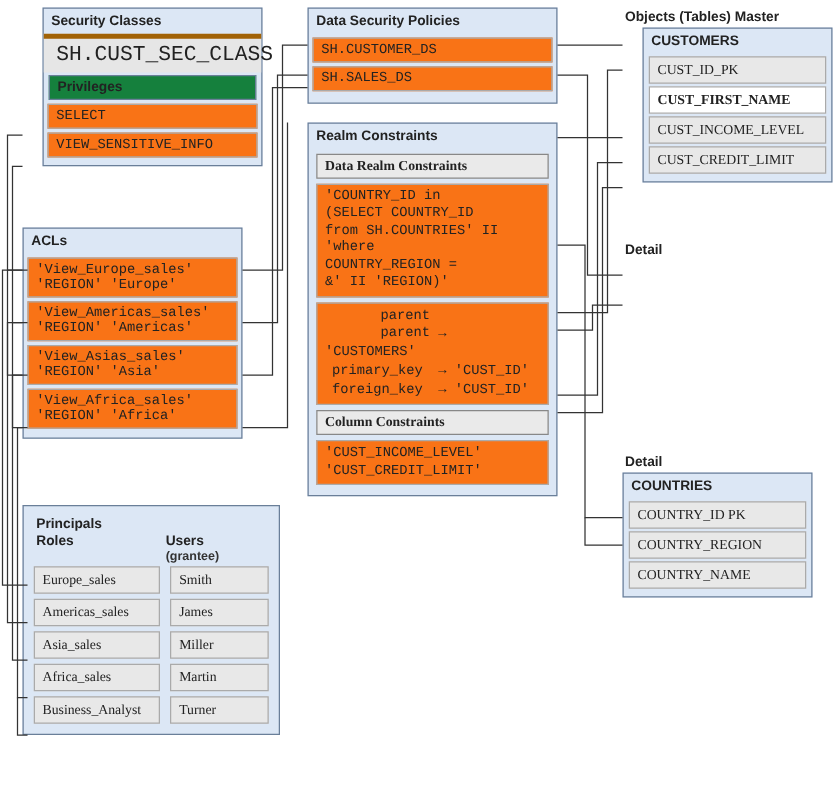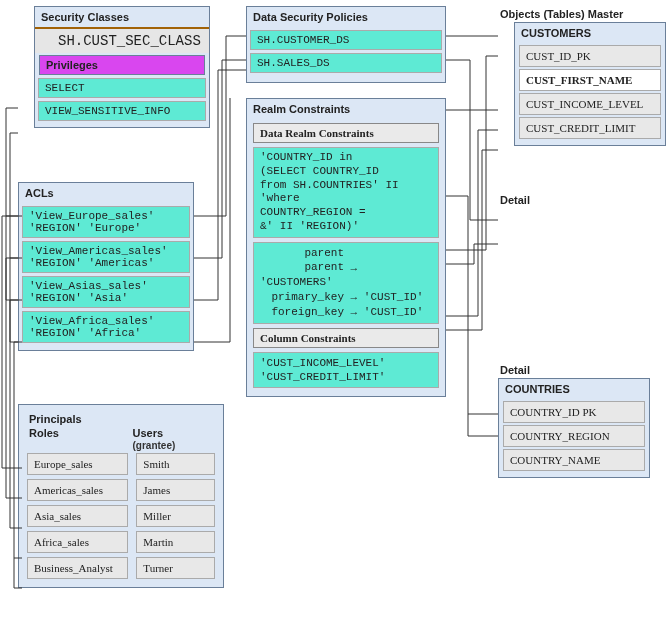--- a/index.html
+++ b/index.html
@@ -1,26 +1,26 @@
 <!DOCTYPE html>
 <html><head>
 <meta charset="utf-8">
 <style>
 html,body{margin:0;padding:0;font-family:Verdana,Arial,sans-serif;font-size:11px;color:#222;background:#fff}
 .canvas{position:relative;width:668px;height:629px}
 .box{position:absolute;border:1px solid #555}
 .box-blue{background:#dce7f5;border:1px solid #6a7f99}
 .title{font-weight:bold;padding:4px 6px 4px 6px}
 .title-plain{font-weight:bold;padding:2px 0 4px 2px}
-.row{background:#f0f0f0;border-top:2px solid #a16207;padding:4px 23px;font-family:"Courier New",monospace;font-size:14px}
-.pill{background:#5eead4;border:1px solid #aaa;padding:3px 6px;font-family:"Courier New",monospace;font-size:11px;margin:3px}
+.row{background:#f0f0f0;border-top:4px solid #a16207;padding:4px 10px;font-family:"Courier New",monospace;font-size:17px}
+.pill{background:#f97316;border:1px solid #aaa;padding:3px 6px;font-family:"Courier New",monospace;font-size:11px;margin:3px}
 .section-title{background:#eaeaea;border:1px solid #888;padding:3px 6px;font-weight:bold;font-size:11px;margin:4px 6px 4px 6px;font-family:Liberation Serif, serif}
 .note{font-size:10px;color:#333}
 svg{position:absolute;top:0;left:0;pointer-events:none}
-.sub-box{background:#d946ef;border:1px solid #6a7f99;margin:2px 4px;padding:3px 6px;font-weight:bold}
+.sub-box{background:#15803d;border:1px solid #6a7f99;margin:2px 4px;padding:3px 6px;font-weight:bold}
 .col-cell{background:#e8e8e8;border:1px solid #aaa;padding:4px 6px;font-family:Liberation Serif, serif;font-size:11px;margin:2px 4px}
 </style>
 </head>
 <body>
 <div class="canvas">
 
 <div class="box box-blue" style="left:34px;top:6px;width:174px">
   <div class="title">Security Classes</div>
   <div class="row" style="background:#e6e6e6">SH.CUST_SEC_CLASS</div>
   <div class="sub-box">Privileges</div>
@@ -76,22 +76,22 @@
   <div class="pill" style="margin:0 6px 4px 6px;line-height:1.25">
     <span>'COUNTRY_ID in</span><br>
     <span>(SELECT COUNTRY_ID</span><br>
     <span>from SH.COUNTRIES' II</span><br>
     <span>'where</span><br>
     <span>COUNTRY_REGION =</span><br>
     <span>&amp;' II 'REGION)'</span>
   </div>
   <div class="pill" style="margin:0 6px 4px 6px;line-height:1.35">
     <span style="display:inline-block;width:84px;text-align:right">parent parent</span> <span>→</span> <span>'CUSTOMERS'</span><br>
-    <span style="display:inline-block;width:84px;text-align:right">primary_key</span> <span>→</span> <span>'CUST_ID'</span><br>
-    <span style="display:inline-block;width:84px;text-align:right">foreign_key</span> <span>→</span> <span>'CUST_ID'</span>
+    <span style="display:inline-block;width:84px;text-align:center">primary_key</span> <span>→</span> <span>'CUST_ID'</span><br>
+    <span style="display:inline-block;width:84px;text-align:center">foreign_key</span> <span>→</span> <span>'CUST_ID'</span>
   </div>
   <div class="section-title">Column Constraints</div>
   <div class="pill" style="margin:0 6px 0 6px;line-height:1.3">
     <span>'CUST_INCOME_LEVEL'</span><br>
     <span>'CUST_CREDIT_LIMIT'</span>
   </div>
 </div>
 
 <div class="title-plain" style="position:absolute;left:498px;top:6px">Objects (Tables) Master</div>
 

